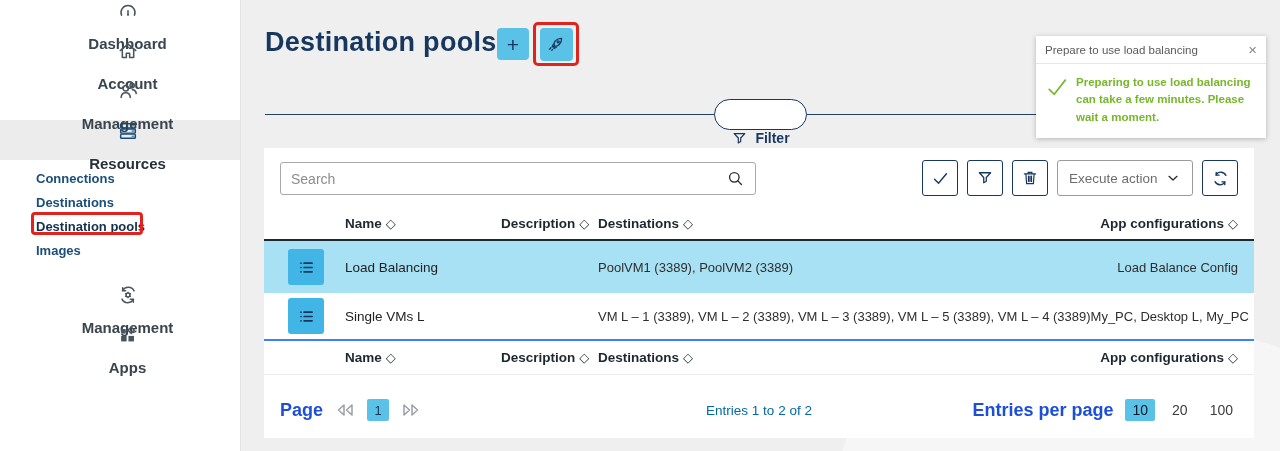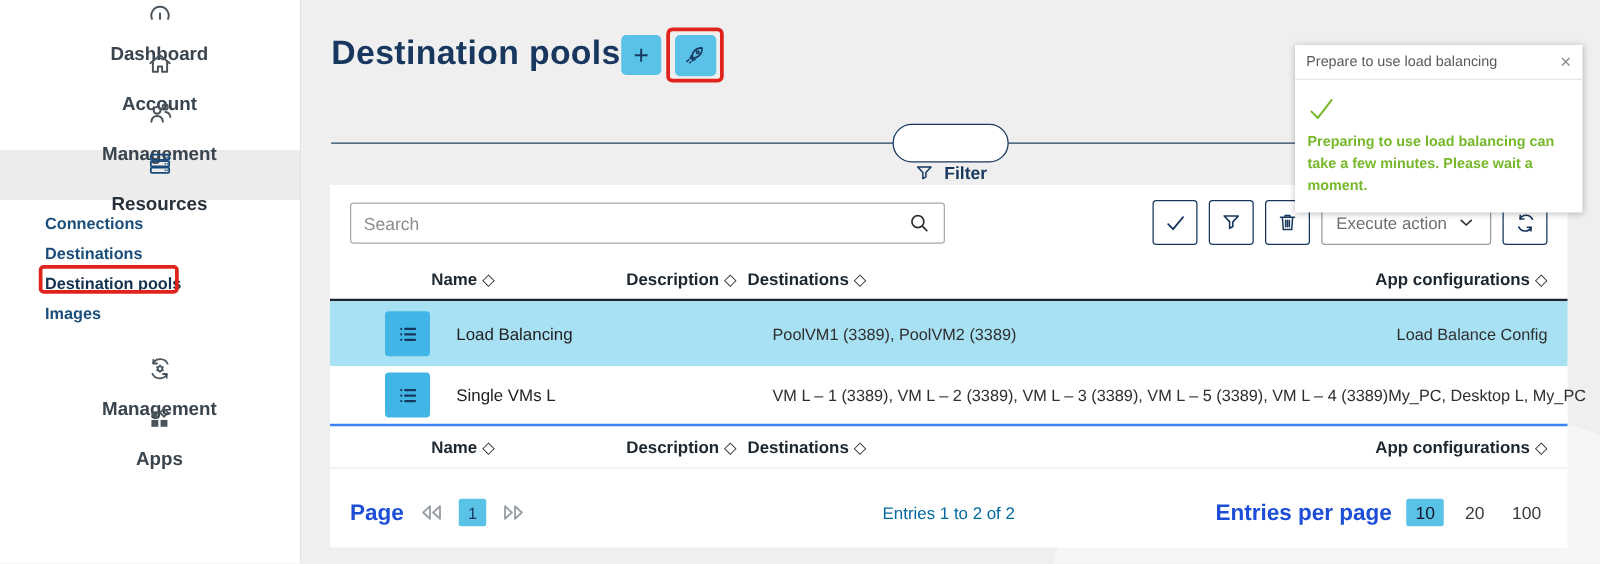--- a/index.html
+++ b/index.html
@@ -42,21 +42,21 @@
     justify-content:center; }
   .rocket-btn { position:static; width:33px; height:33px; }
 
   
   .toast { position:absolute; left:1036px; top:8px; width:230px; background:#fff;
     box-shadow:0 1px 5px rgba(0,0,0,.25); z-index:5;margin-top:28px; }
   .toast-head { display:flex; align-items:center; justify-content:space-between;
     height:28px; padding:0 9px; border-bottom:1px solid #e6e6e6; }
   .toast-title { font-size:11.5px; color:#5a5a5a; }
   .toast-close { font-size:15px; color:#8a8a8a; cursor:pointer; line-height:1; }
-  .toast-body { display:flex; gap:8px; padding:10px 10px 12px 10px;flex-direction:column; }
+  .toast-body { display:flex; gap:8px; padding:10px 10px 12px 10px; }
   .toast-check { flex:0 0 22px; margin-top:2px; }
   .toast-msg { font-size:11.5px; font-weight:700; color:#76b82a; line-height:1.5; }
 
   
   .divider { position:absolute; left:265px; top:114px; width:989px; border-top:1px solid #24425f; }
   .filter-pill { position:absolute; left:714px; top:99px; width:93px; height:31px;
     background:#fff; border:1.5px solid #17375e; border-radius:16px; display:flex;
     align-items:center; justify-content:center; gap:7px; cursor:pointer; z-index:1; }
   .filter-pill span { font-size:14px; font-weight:700; color:#17375e;margin-top:47px; }
 
@@ -81,21 +81,21 @@
   .exec-btn span { font-size:13.5px; color:#6e6e6e; }
 
   
   .table { position:absolute; left:0; top:60px; width:100%; }
   .trow { display:grid; grid-template-columns:81px 156px 97px 1fr minmax(150px,auto);
     align-items:center; }
   .thead { height:33px; border-bottom:2px solid #1d2730; }
   .thead .hcell { font-size:13.5px; font-weight:700; color:#1d2730; white-space:nowrap; }
   .hcell .dia { font-weight:400; margin-left:4px; font-size:13px; color:#1d2730; }
   .col-app { text-align:right; padding-right:16px; }
-  .data-row { cursor:pointer;padding-left:20px; }
+  .data-row { cursor:pointer; }
   .row-0 { height:52px; background:#a8e1f4; }
   .row-1 { height:48px; background:#fff; border-bottom:2px solid #3b82f6; }
   .cell { font-size:13px; color:#2e2e2e; white-space:nowrap; }
   .cell-name { font-size:13.5px; color:#222; }
   .row-icon { width:36px; height:36px; margin-left:24px; background:#41b6e6;
     border:none; border-radius:3px; display:flex; align-items:center; justify-content:center;
     color:#17375e; cursor:pointer; }
   .tfoot-head { height:34px; border-bottom:1px solid #ebebeb; }
 
   

